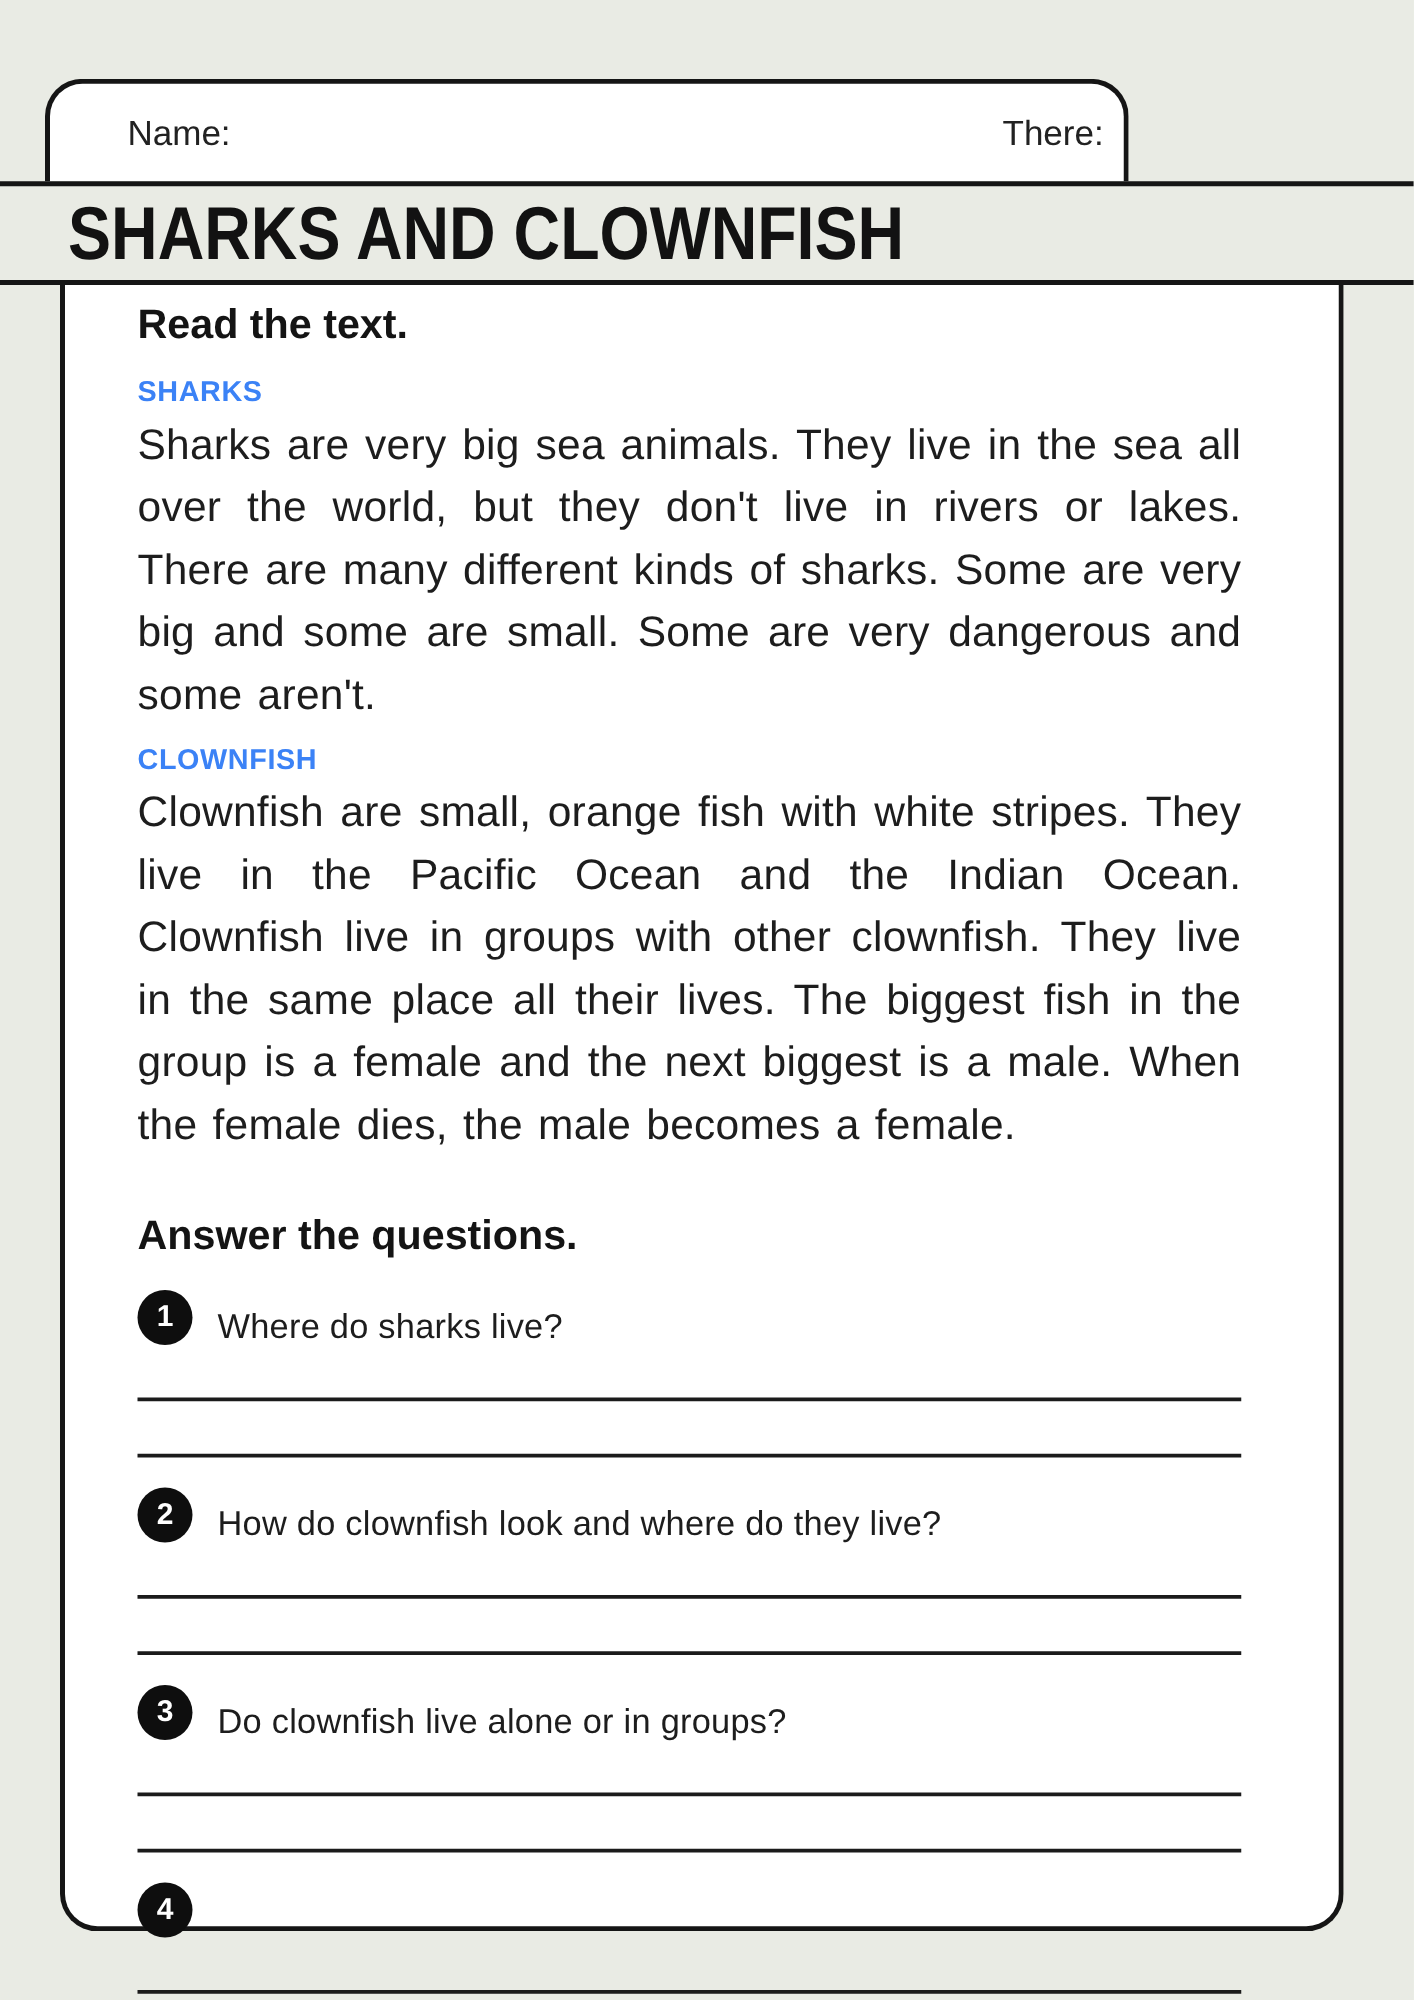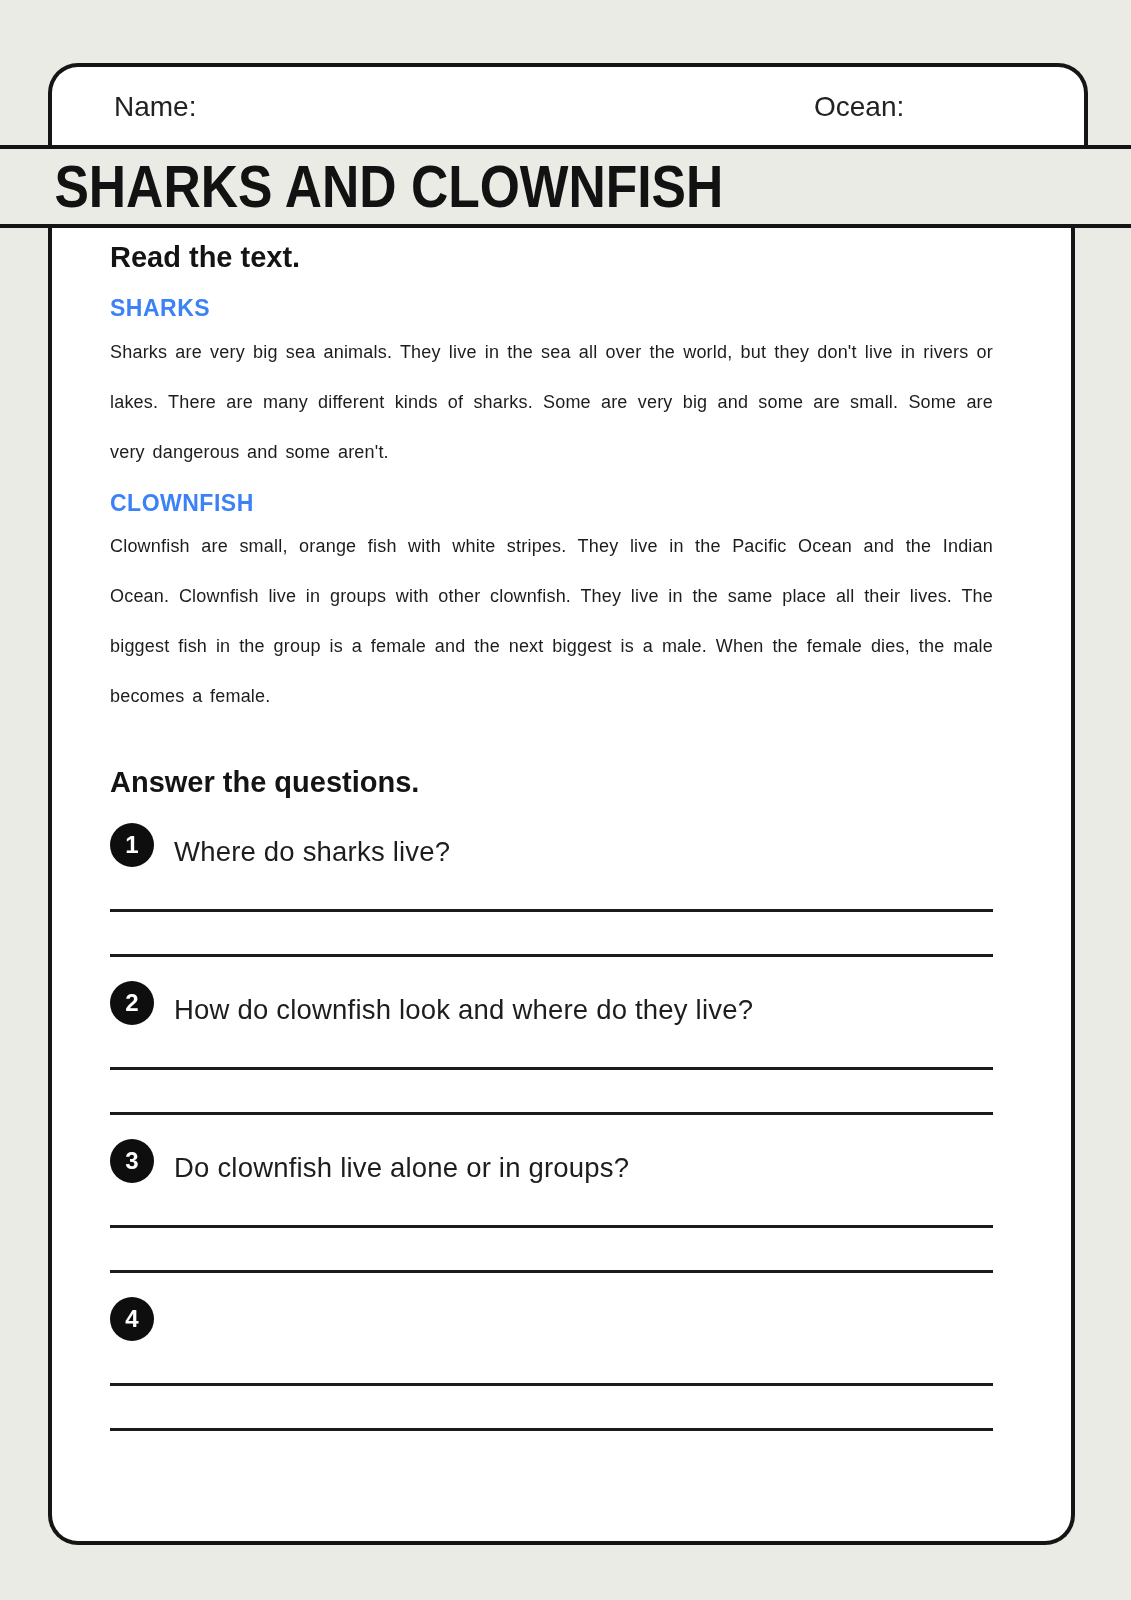--- a/index.html
+++ b/index.html
@@ -17,23 +17,23 @@
   .page {
     position: relative;
     width: 1131px;
     height: 1600px;
     background: var(--page-bg);
     overflow: hidden;
   }
   
   .name-date-box {
     position: absolute;
-    left: 48px;
+    left: 36px;
     top: 63px;
-    width: 1040px;
+    width: 867px;
     height: 86px;
     background: var(--paper);
     border: 4px solid var(--ink);
     border-bottom: none;
     border-radius: 30px 30px 0 0;
   }
   .name-label, .date-label {
     position: absolute;
     top: 26px;
     font-size: 28px;
@@ -82,38 +82,38 @@
     width: 1027px;
     height: 1317px;
     background: var(--paper);
     border: 4px solid var(--ink);
     border-top: none;
     border-radius: 0 0 30px 30px;
     padding: 14px 78px 0 58px;
   }
   .instr {
     margin: 0;
-    font-size: 29px;
+    font-size: 33px;
     font-weight: 700;
     line-height: 1.05;
     color: #141414;
   }
   .instr.answer { margin-top: 46px; }
   .section-heading {
     margin: 24px 0 0 0;
     font-size: 23px;
     font-weight: 700;
     letter-spacing: 0.5px;
     line-height: 1.05;
     color: #3b82f6;
   }
   .section-heading.second { margin-top: 14px; }
   .body-text {
     margin: 6px 0 0 0;
-    font-size: 18px;
+    font-size: 34px;
     line-height: 50px;
     text-align: justify;
     word-spacing: 2.5px;
     letter-spacing: 0.2px;
     color: #1d1d1d;
   }
   .q-block { margin-top: 24px; }
   .q-block.first { margin-top: 26px; }
   .q-row {
     display: flex;
@@ -146,21 +146,21 @@
   }
 </style>
 </head>
 <body>
 
 <div class="page">
 
   <div class="name-date-box">
     <span class="name-label">Name:</span>
     <span class="name-blank"></span>
-    <span class="date-label">Ocean:</span>
+    <span class="date-label">There:</span>
     <span class="date-blank"></span>
   </div>
 
   <div class="banner">
     <h1>SHARKS AND CLOWNFISH</h1>
   </div>
 
   <div class="content">
 
     <p class="instr">Read the text.</p>

